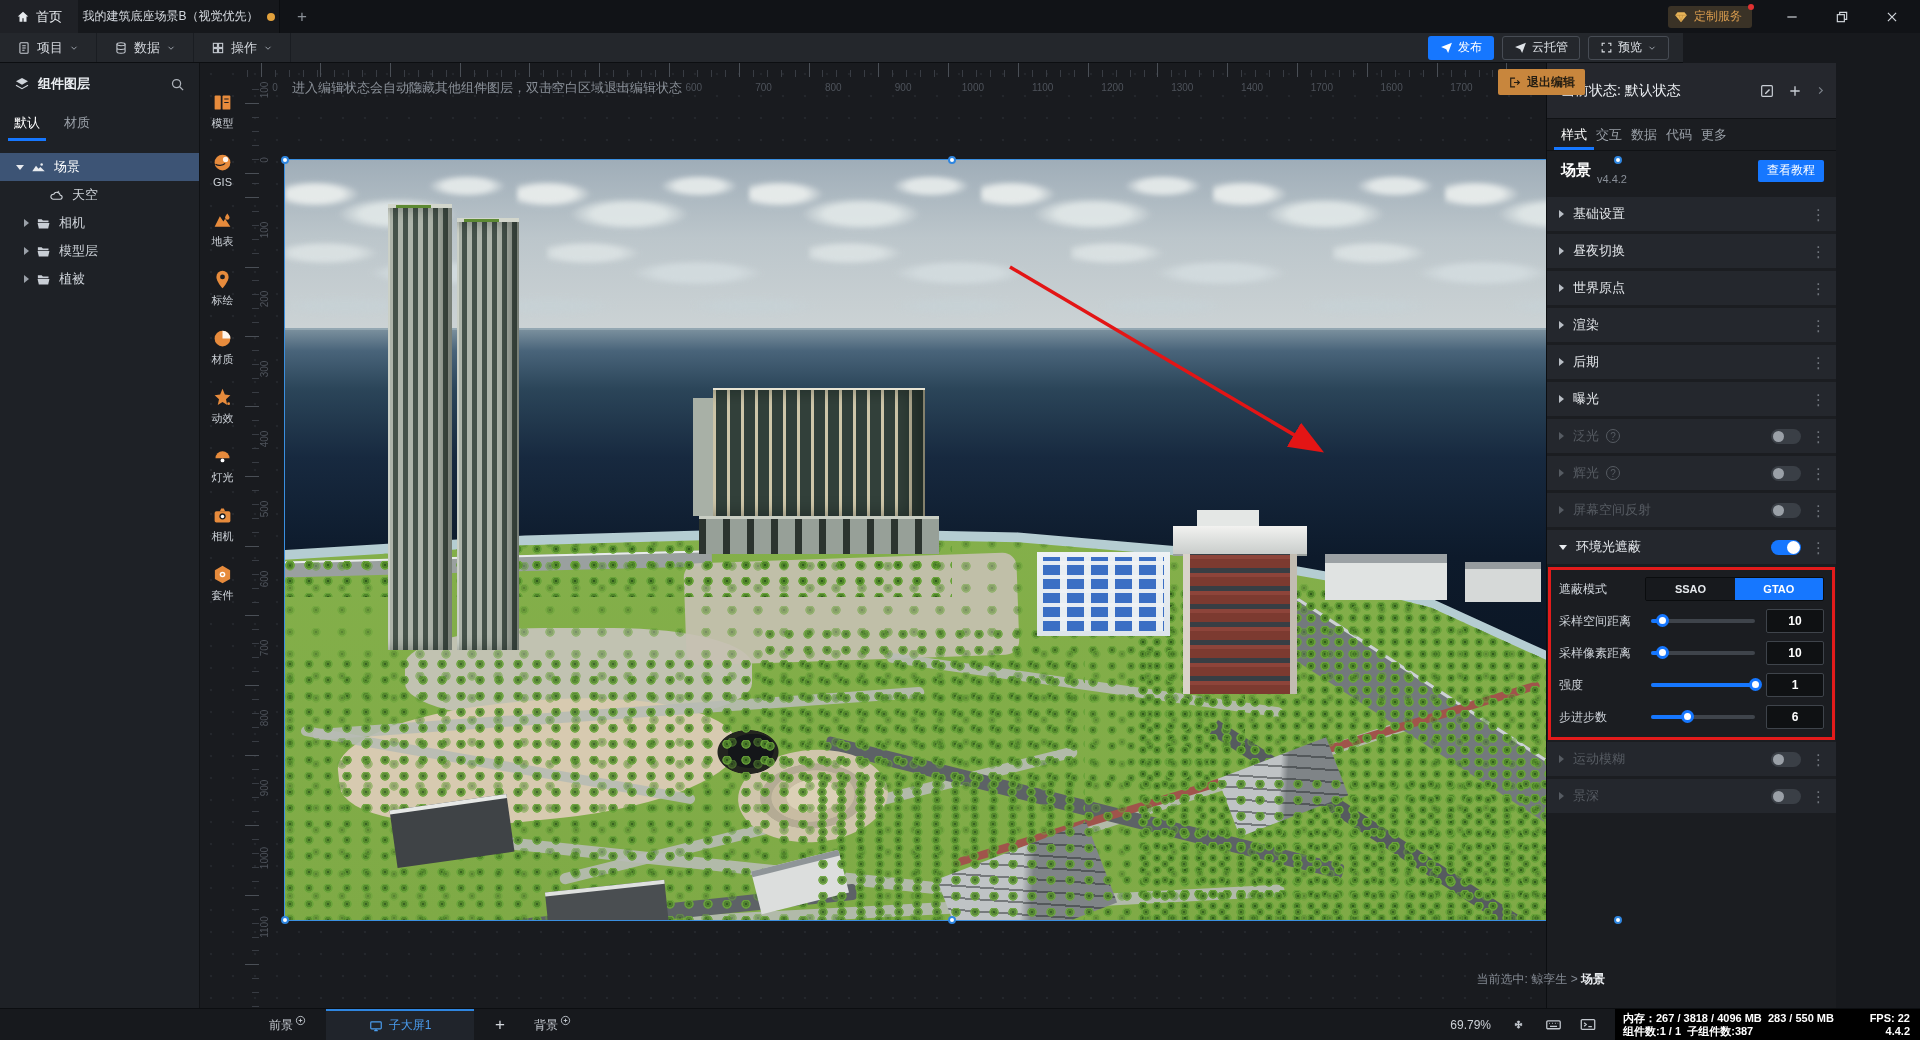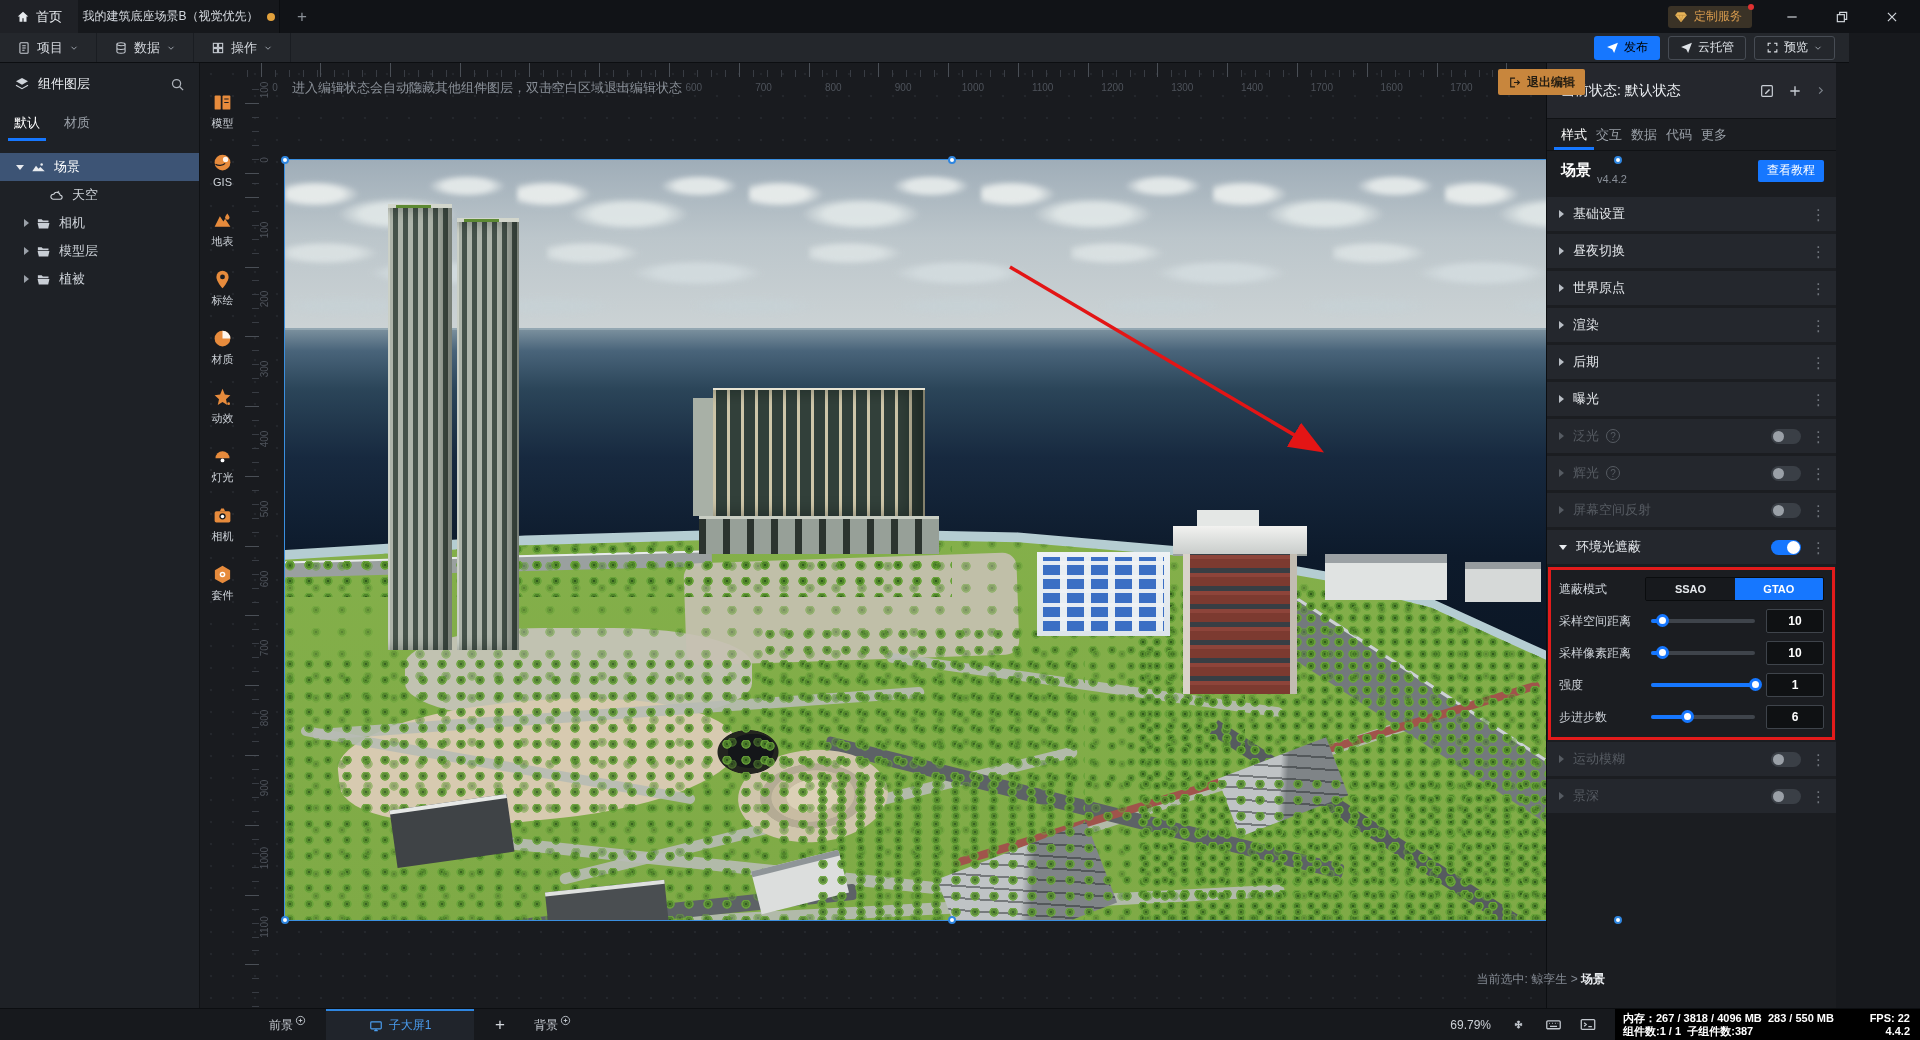--- a/index.html
+++ b/index.html
@@ -14,29 +14,29 @@
   .home-tab{width:78px;height:33px;background:#1f2126;display:flex;align-items:center;justify-content:center;gap:6px;color:#e8ebef;cursor:pointer}
   .scene-tab{width:202px;height:33px;background:#16181c;border-right:1px solid #0b0d10;display:flex;align-items:center;justify-content:center;gap:8px;color:#d5d9df;font-size:12px}
   .tab-dot{width:8px;height:8px;border-radius:50%;background:#e2a13c}
   .tab-plus{width:44px;height:33px;display:flex;align-items:center;justify-content:center;color:#8a9097;font-size:17px}
   .badge{position:relative;height:22px;margin-right:30px;background:#3a3226;border-radius:3px;display:flex;align-items:center;gap:6px;padding:0 10px 0 6px;color:#d79b4e;font-size:12px}
   .badge .reddot{position:absolute;right:-2px;top:-2px;width:6px;height:6px;border-radius:50%;background:#e03131}
   .winctl{display:flex;gap:30px;margin-right:18px;align-items:center}
   .winctl .wbtn{width:20px;height:20px;display:flex;align-items:center;justify-content:center;color:#d4d8de}
 
   
-  .menubar{position:absolute;left:0;top:33px;width:1849px;height:30px;background:#24272c;border-bottom:1px solid #0c0e11;display:flex;align-items:center}
+  .menubar{position:absolute;left:0;top:33px;width:1683px;height:30px;background:#24272c;border-bottom:1px solid #0c0e11;display:flex;align-items:center}
   .mb-item{display:flex;align-items:center;gap:6px;height:100%;padding:0 17px;color:#d4d8de;border-right:1px solid #1a1d22;cursor:pointer}
   .mb-right{margin-left:auto;display:flex;align-items:center;gap:8px;margin-right:14px}
-  .btn-publish{height:24px;padding:0 12px;border-radius:3px;background:#1677ff;color:#000000;font-size:12px;display:flex;align-items:center;gap:5px}
+  .btn-publish{height:24px;padding:0 12px;border-radius:3px;background:#1677ff;color:#ffffff;font-size:12px;display:flex;align-items:center;gap:5px}
   .btn-ghost{height:24px;padding:0 11px;border-radius:3px;border:1px solid #474c54;color:#dfe3e8;font-size:12px;display:flex;align-items:center;gap:5px;background:transparent}
 
   
   .sidebar{position:absolute;left:0;top:63px;width:200px;height:945px;background:#1e2126;border-right:1px solid #101215}
-  .sb-header{height:42px;display:flex;align-items:center;padding:0 14px;gap:8px;color:#eceff3;font-weight:400}
+  .sb-header{height:42px;display:flex;align-items:center;padding:0 14px;gap:8px;color:#eceff3;font-weight:700}
   .sb-tabs{height:36px;display:flex;align-items:center;padding:0 14px;gap:24px;color:#9aa0a8;position:relative}
   .sb-tab.active{color:#fff;position:relative}
   .sb-tab.active::after{content:'';position:absolute;left:-6px;right:-6px;bottom:-9px;height:3px;background:#1677ff}
   .tree{margin-top:12px}
   .trow{height:28px;display:flex;align-items:center;padding-left:16px;color:#cfd4da;cursor:pointer}
   .trow.sel{background:#3d5475;color:#fff}
   .trow .ticon{margin:0 8px 0 7px}
   .trow.lvl2{padding-left:24px}
   .caret{width:8px;display:inline-block}
   .caret.right{border-left:5px solid #9aa0a8;border-top:4px solid transparent;border-bottom:4px solid transparent;width:0;height:0}

